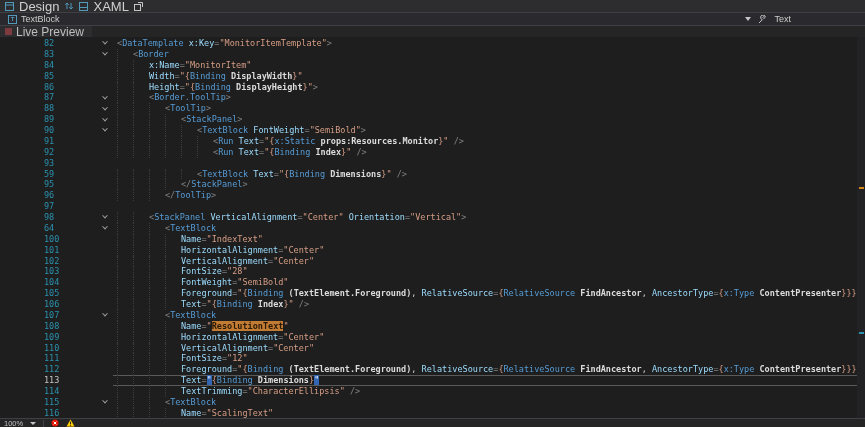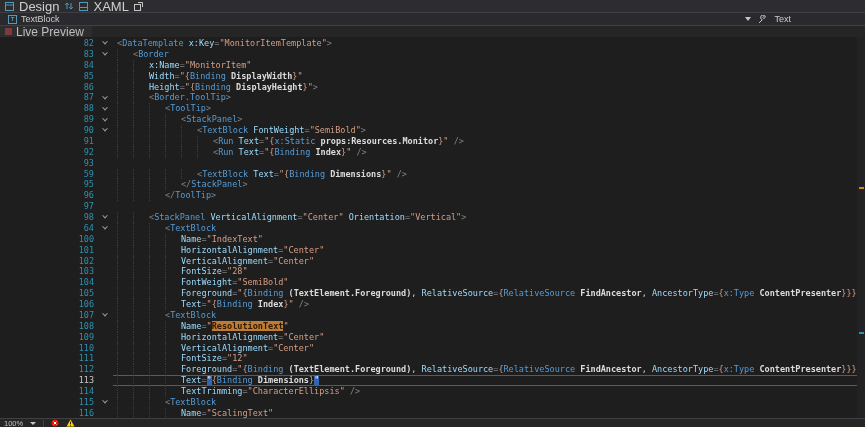--- a/index.html
+++ b/index.html
@@ -24,21 +24,21 @@
   
   .bar3 { height:11px; background:#252526; display:flex; align-items:flex-end; }
   .lp-tab { height:11px; background:#2D2D30; display:flex; align-items:center; gap:4px;
             padding:0 8px 0 5px; font-size:12px; color:#BDBDBD; }
   .lp-icon { width:7px; height:7px; background:#7E3A3E; }
 
   
   .editor { position:relative; height:381px; background:#1E1E1E; overflow:hidden; padding-top:1px; }
   .row { display:flex; height:10.88px; line-height:10.88px;
          font-family:"DejaVu Sans Mono", monospace; font-size:8.5px; }
-  .ln { width:97px; flex:0 0 97px; text-align:right; padding-right:3px; color:#2B91AF; }
+  .ln { width:97px; flex:0 0 97px; padding-right:3px; color:#2B91AF;padding-left:44px; }
   .current-ln { color:#C6C6C6; }
   .fold { width:16px; flex:0 0 16px; display:flex; align-items:center; justify-content:center; }
   .chev { width:4px; height:4px; border-right:1px solid #A0A0A0; border-bottom:1px solid #A0A0A0;
           transform:rotate(45deg) translate(-1px,-1px); }
   .body { flex:1; display:flex; align-items:stretch; white-space:pre; padding-left:4px; }
   .ind { width:16px; flex:0 0 16px; border-left:1px dotted #3C3C41; }
   .code { white-space:pre; }
   .current .body { box-shadow: inset 0 1px 0 #5A5A5A, inset 0 -1px 0 #5A5A5A; }
 
   .tk-p { color:#808080; }

